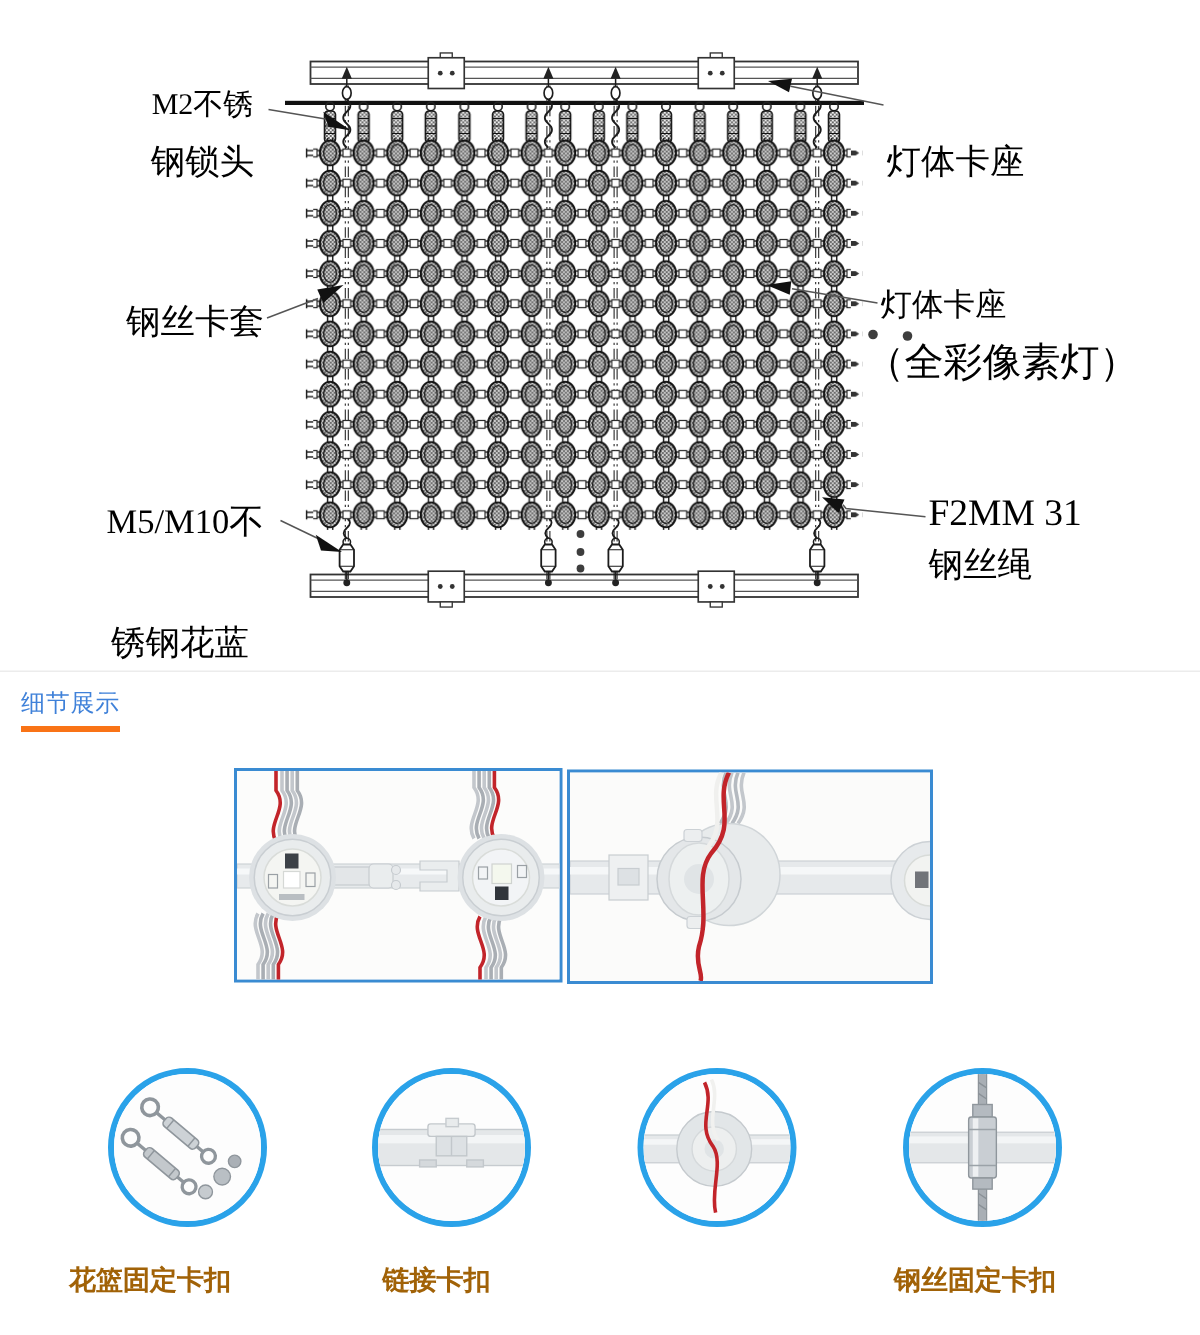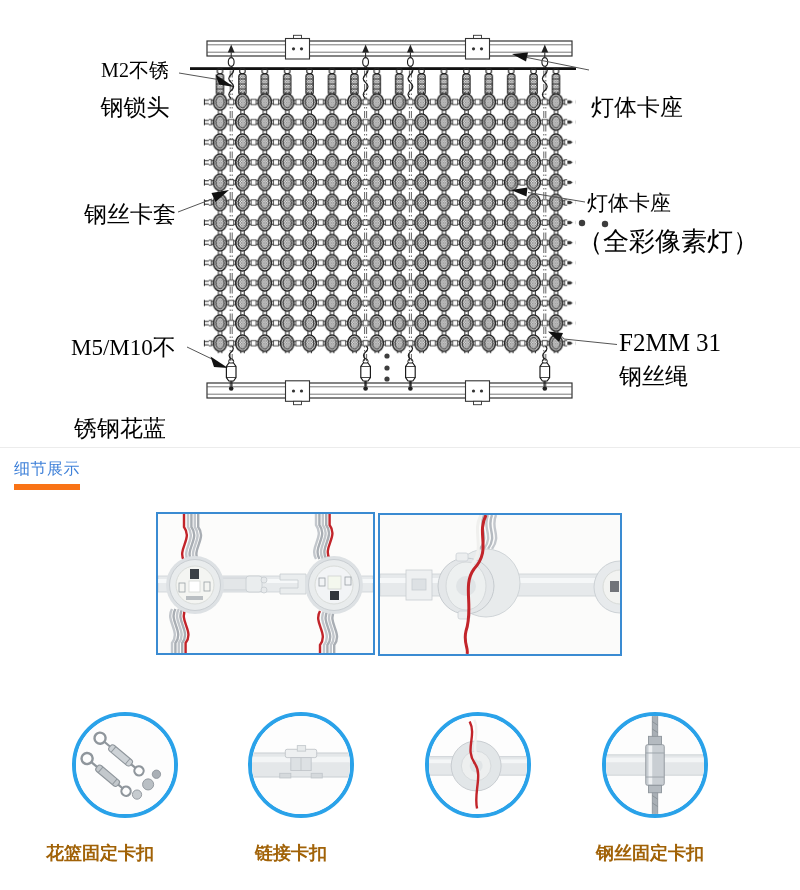--- a/index.html
+++ b/index.html
@@ -5,21 +5,21 @@
   html,body{margin:0;padding:0;background:#fff;}
   .stage{position:relative;width:800px;height:890px;background:#ffffff;overflow:hidden;
          font-family:"Liberation Sans","DejaVu Sans",sans-serif;}
   .abs{position:absolute;}
   
   .dlabel{position:absolute;color:#000;font-family:"Liberation Serif","DejaVu Serif",serif;
           white-space:nowrap;line-height:1;}
   .dlabel.c{text-align:center;}
   
   .detail-link{position:absolute;left:14px;top:459px;font-size:16px;color:#3f81d9;
-               padding-bottom:4px;border-bottom:6px solid #f97316;cursor:pointer;
+               padding-bottom:4px;border-bottom:4px solid #f97316;cursor:pointer;
                letter-spacing:0.5px;}
   .divider{position:absolute;left:0;top:447px;width:800px;height:1px;background:#ececec;}
   
   .photo{position:absolute;border:2px solid #3a8bd2;box-sizing:border-box;background:#fbfbfa;}
   .photo svg{display:block;width:100%;height:100%;}
   
   .fcircle{position:absolute;top:712px;width:106px;height:106px;border:4px solid #2aa2e9;
            border-radius:50%;box-sizing:border-box;background:#fff;overflow:hidden;}
   .fcircle svg{display:block;width:100%;height:100%;}
   .fcaption{position:absolute;top:841px;width:164px;text-align:center;font-size:18px;

